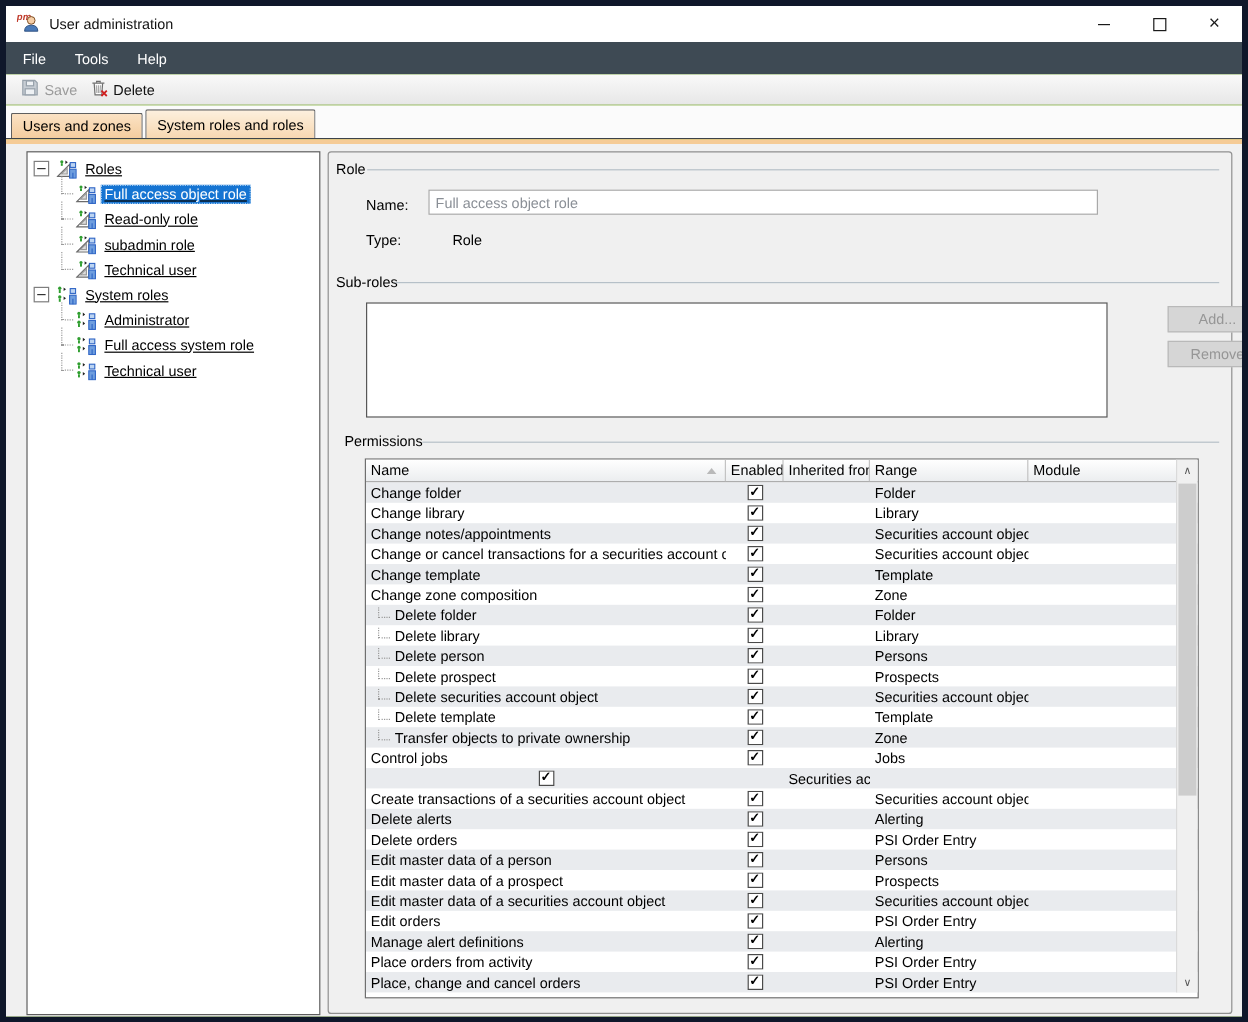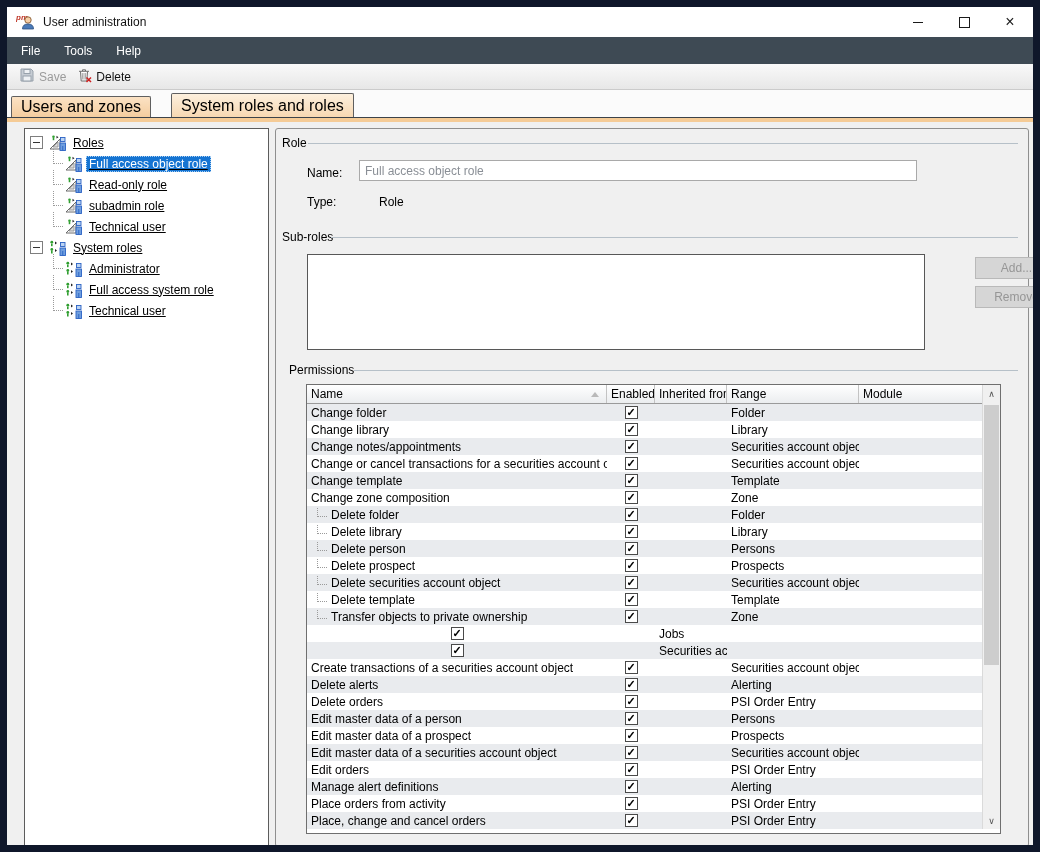--- a/index.html
+++ b/index.html
@@ -1,16 +1,16 @@
 <!DOCTYPE html>
 <html><head>
 <meta charset="utf-8">
 <style>
   html,body{margin:0;padding:0;background:#d8d8d8;font-family:"Liberation Sans",sans-serif;}
-  .window{position:relative;width:1040px;height:852px;background:#84cc16;border:7px solid #0f172a;
+  .window{position:relative;width:1040px;height:852px;background:#84cc16;border:5px solid #0f172a;
     box-sizing:border-box;overflow:hidden;}
 
   
   .titlebar{height:30px;background:#ffffff;display:flex;align-items:center;}
   .title-icon{margin:2px 7px 0 9px;flex:none;}
   .title-text{font-size:12px;color:#111;}
   .win-controls{margin-left:auto;display:flex;height:100%;}
   .win-btn{width:46px;display:flex;align-items:center;justify-content:center;cursor:default;}
   .glyph-min{width:10px;height:0;border-top:1px solid #1a1a1a;}
   .glyph-max{width:9px;height:9px;border:1px solid #1a1a1a;}
@@ -23,21 +23,21 @@
   
   .toolbar{height:25px;background:linear-gradient(#f9f9f9,#e7e7e7);border-bottom:1px solid #cbcbcb;
     display:flex;align-items:center;padding-left:7px;}
   .tool-btn{display:flex;align-items:center;gap:4px;font-size:12px;color:#111;padding:1px 5px;}
   .tool-btn.disabled{color:#9b9b9b;}
   .tool-btn svg{flex:none;}
 
   
   .tabstrip{height:28px;background:#fbfbfb;border-bottom:1px solid #3c434a;display:flex;
     align-items:flex-end;padding-left:4px;box-sizing:border-box;}
-  .tab{box-sizing:border-box;font-size:16px;color:#000;padding:4px 9px;margin-right:20px;height:21px;
+  .tab{box-sizing:border-box;font-size:12px;color:#000;padding:4px 9px;margin-right:2px;height:21px;
     display:flex;align-items:center;border:1px solid #5f5f5f;border-bottom:none;
     background:linear-gradient(#fbe2c4,#f4cd9f);border-radius:2px 2px 0 0;white-space:nowrap;}
   .tab.active{height:24px;background:linear-gradient(#fdf0de,#f7d8b2);}
   .peachband{height:4px;background:#F5CB96;}
 
   
   .content{position:relative;height:737px;background:#f0f0f0;}
   .bottom-line{position:absolute;left:0;right:0;bottom:5px;height:1px;background:#4c4c4c;}
 
   
@@ -437,20 +437,21 @@
             <div class="prow stripe">
               <div class="pcell name indent">Transfer objects to private ownership</div>
               <div class="pcell cbwrap">
                 <span class="cb">✓</span>
               </div>
               <div class="pcell"></div>
               <div class="pcell">Zone</div>
               <div class="pcell"></div>
             </div>
             <div class="prow">
+              <div class="pcell name">Control jobs</div>
               <div class="pcell cbwrap">
                 <span class="cb">✓</span>
               </div>
               <div class="pcell"></div>
               <div class="pcell">Jobs</div>
               <div class="pcell"></div>
             </div>
             <div class="prow stripe">
               <div class="pcell cbwrap">
                 <span class="cb">✓</span>

